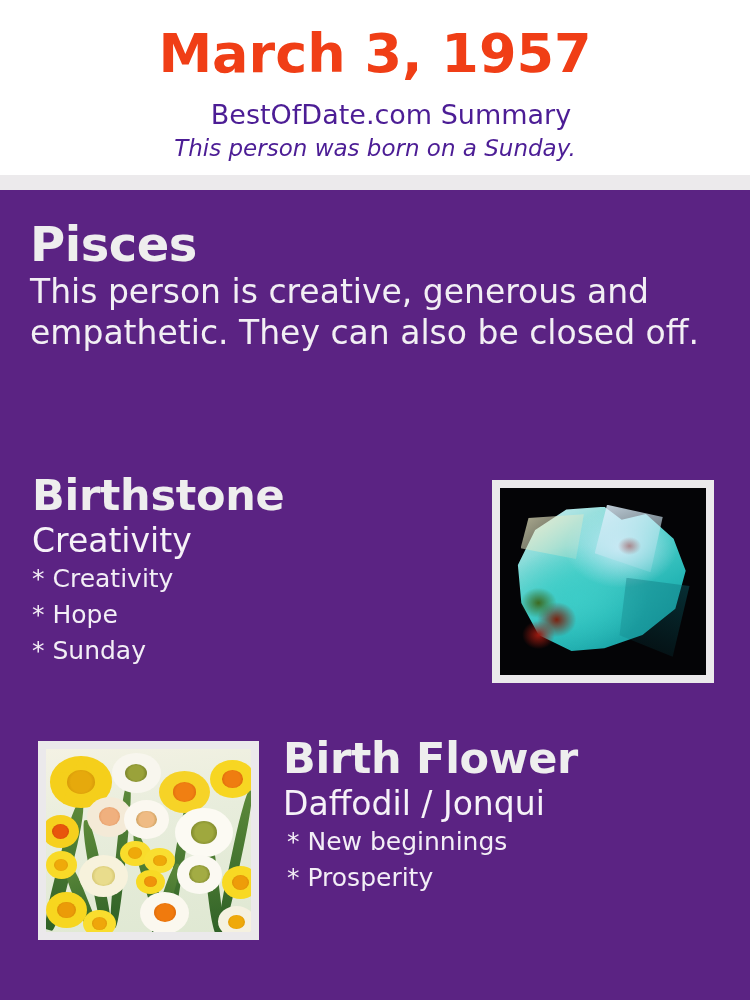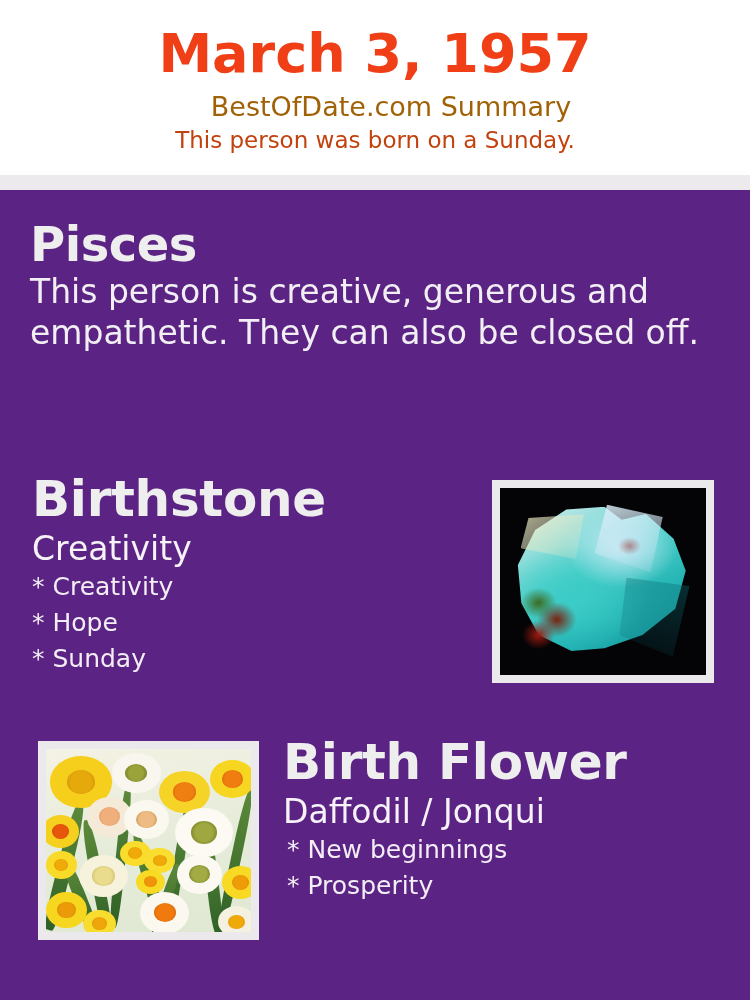--- a/index.html
+++ b/index.html
@@ -37,32 +37,33 @@
     font-size: 54px;
     font-weight: 700;
     color: #f03e16;
     line-height: 1.18;
     letter-spacing: 0px;
   }
 
   .header-site {
     font-size: 27px;
     font-weight: 400;
-    color: #a16207;
+    color: #4c1d95;
     line-height: 1.25;
-    margin-top: 4px;
+    margin-top: 12px;
     padding-left: 32px;
   }
 
   .header-sub {
     font-size: 23px;
     font-weight: 400;
-    color: #c2410c;
+    color: #4c1d95;
     line-height: 1.25;
     margin-top: 3px;
+    font-style: italic;
   }
 
   .header-divider {
     position: absolute;
     left: 0; top: 175px;
     width: 750px;
     height: 15px;
     background: #eceaec;
   }
 
@@ -98,21 +99,21 @@
   }
 
   
   .stone-block {
     position: absolute;
     left: 32px; top: 282px;
     width: 440px;
   }
 
   .block-title {
-    font-size: 50px;
+    font-size: 43px;
     font-weight: 700;
     color: #eeeeee;
     line-height: 1.1;
     letter-spacing: -0.3px;
   }
 
   .block-name {
     font-size: 33px;
     font-weight: 400;
     color: #f6f2f8;

